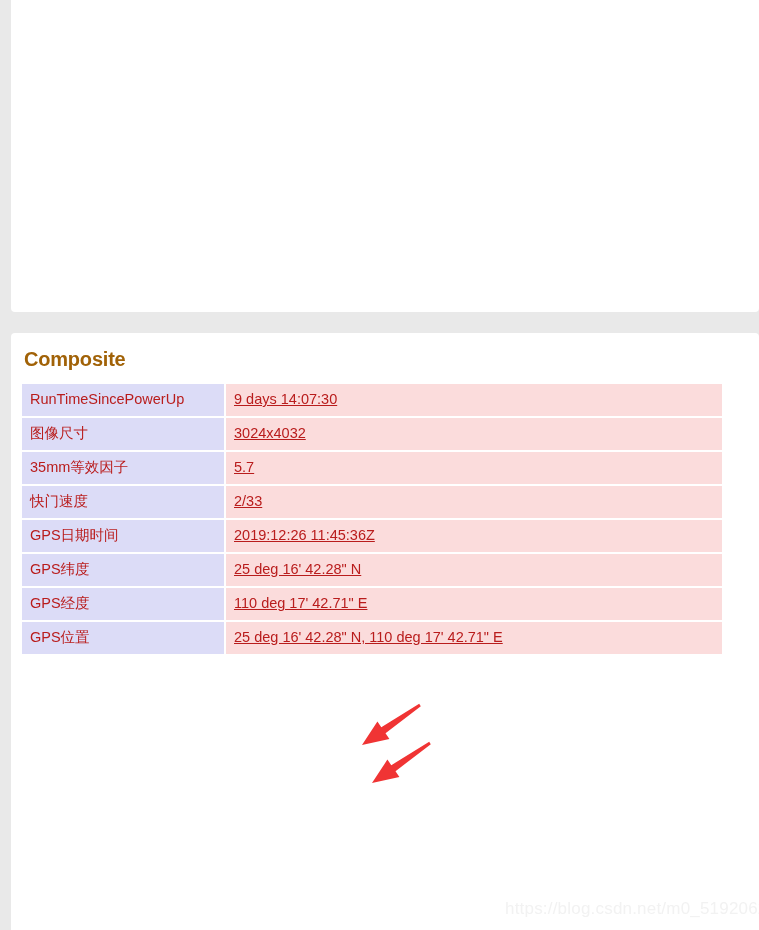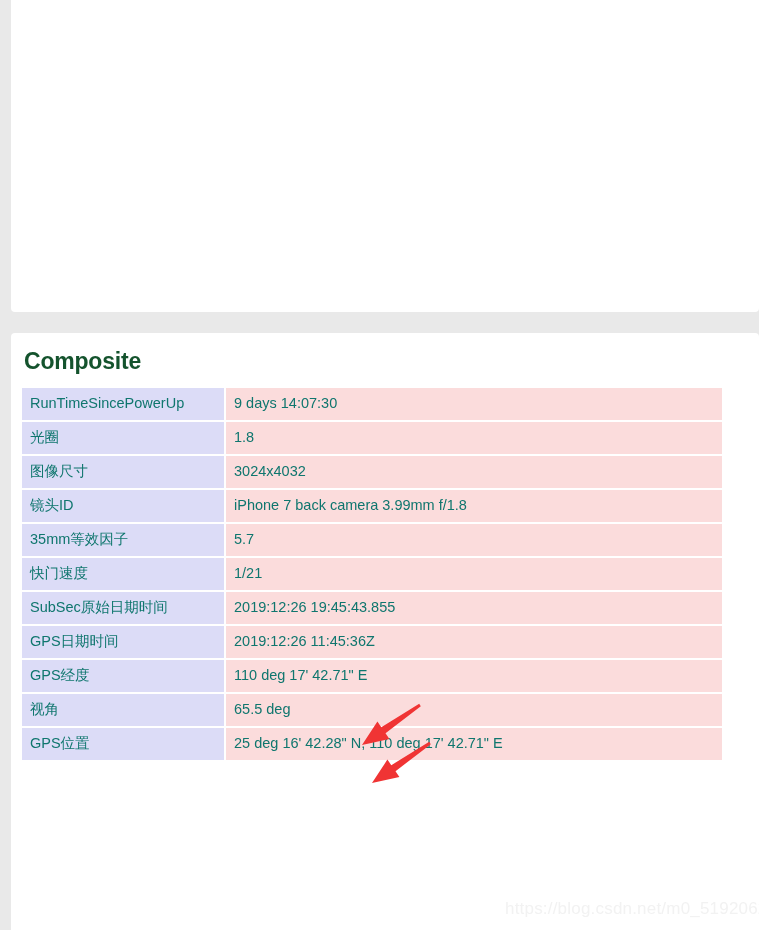--- a/index.html
+++ b/index.html
@@ -55,54 +55,55 @@
     height: 660px;
     border-top-left-radius: 4px;
     border-top-right-radius: 4px;
   }
 
   .card-inner {
     padding: 0 11px;
   }
 
   .section-title {
-    font-size: 23px;
+    font-size: 20px;
     font-weight: bold;
-    color: #14532d;
+    color: #a16207;
     margin: 0;
     padding: 15px 0 11px 2px;
     letter-spacing: -0.2px;
   }
 
   
   .meta-table {
     border-collapse: separate;
     border-spacing: 0 2px;
     width: 692px;
     table-layout: fixed;
     font-size: 14.5px;
   }
   #table-composite {
     width: 700px;
   }
   .meta-table td {
     padding: 6px 8px 7px 8px;
     vertical-align: middle;
     line-height: 19px;
-    color: #0f766e;
+    color: #b91c1c;
     word-break: break-word;
   }
   .meta-table .k {
     background: #dcdcf7;
     border-right: 2px solid #ffffff;
     white-space: nowrap;
   }
   #table-composite .k { width: 186px; }
   .meta-table .v {
     background: #fbdcdc;
+    text-decoration: underline;
   }
 
   
   .arrow-layer {
     position: absolute;
     left: 0;
     top: 0;
     width: 759px;
     height: 930px;
     pointer-events: none;
@@ -134,54 +135,42 @@
   <div class="card" id="card-composite">
     <div class="card-inner">
       <h2 class="section-title">Composite</h2>
       <table class="meta-table" id="table-composite">
         <tbody>
             <tr>
               <td class="k">RunTimeSincePowerUp</td>
               <td class="v">9 days 14:07:30</td>
             </tr>
             <tr>
-              <td class="k">光圈</td>
-              <td class="v">1.8</td>
-            </tr>
-            <tr>
               <td class="k">图像尺寸</td>
               <td class="v">3024x4032</td>
-            </tr>
-            <tr>
-              <td class="k">镜头ID</td>
-              <td class="v">iPhone 7 back camera 3.99mm f/1.8</td>
             </tr>
             <tr>
               <td class="k">35mm等效因子</td>
               <td class="v">5.7</td>
             </tr>
             <tr>
               <td class="k">快门速度</td>
-              <td class="v">1/21</td>
-            </tr>
-            <tr>
-              <td class="k">SubSec原始日期时间</td>
-              <td class="v">2019:12:26 19:45:43.855</td>
+              <td class="v">2/33</td>
             </tr>
             <tr>
               <td class="k">GPS日期时间</td>
               <td class="v">2019:12:26 11:45:36Z</td>
             </tr>
             <tr>
+              <td class="k">GPS纬度</td>
+              <td class="v">25 deg 16' 42.28" N</td>
+            </tr>
+            <tr>
               <td class="k">GPS经度</td>
               <td class="v">110 deg 17' 42.71" E</td>
-            </tr>
-            <tr>
-              <td class="k">视角</td>
-              <td class="v">65.5 deg</td>
             </tr>
             <tr>
               <td class="k">GPS位置</td>
               <td class="v">25 deg 16' 42.28" N, 110 deg 17' 42.71" E</td>
             </tr>
           </tbody>
       </table>
     </div>
   </div>
 

